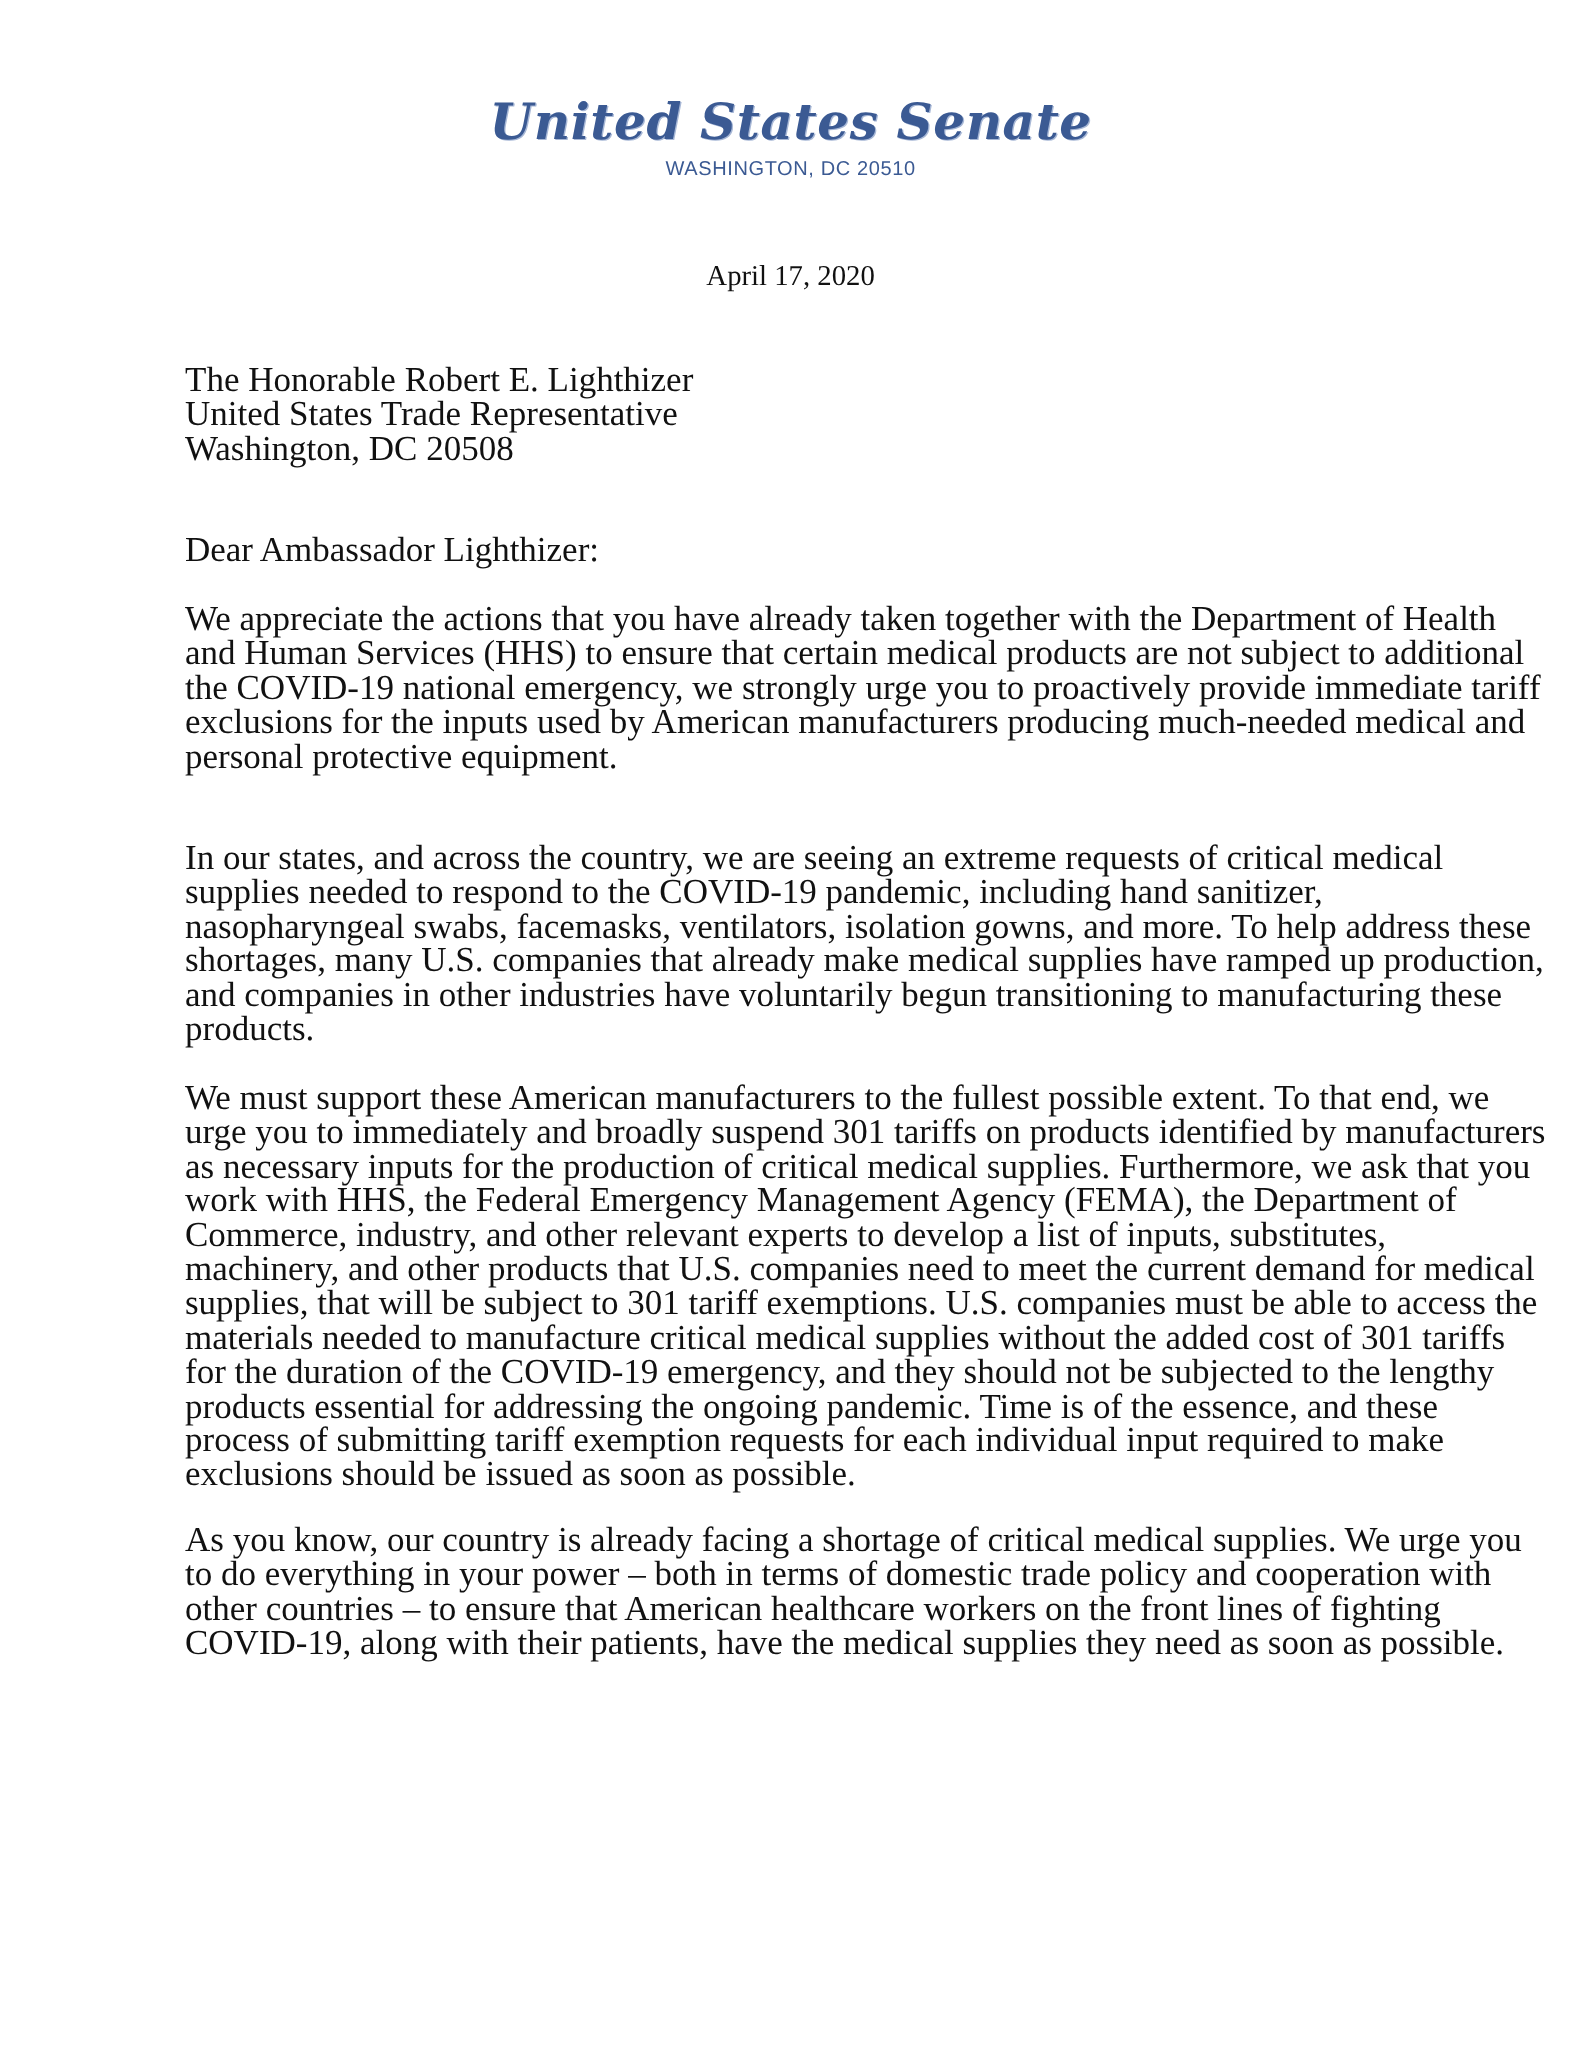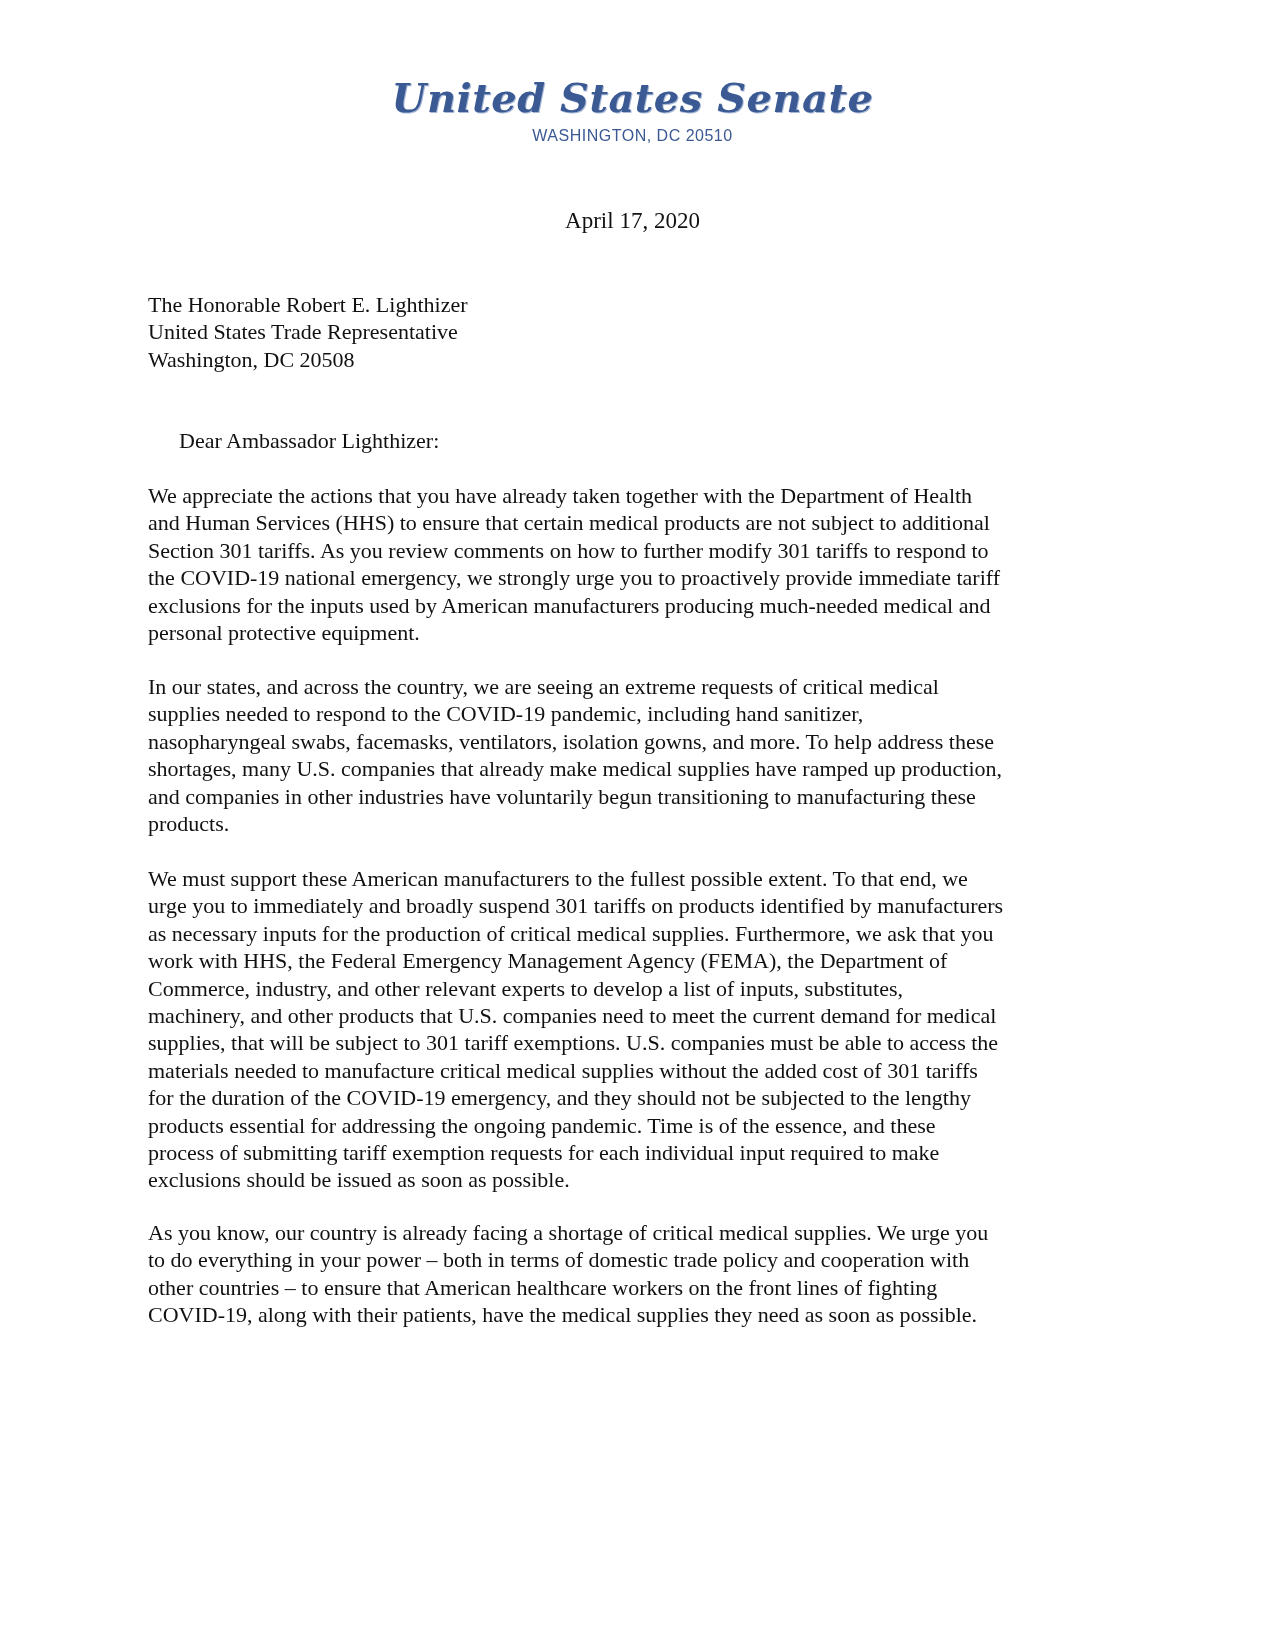--- a/index.html
+++ b/index.html
@@ -13,21 +13,21 @@
   }
   .lh-sub {
     position: absolute; top: 127px; left: 0; width: 1265px; text-align: center;
     font-family: "Liberation Sans", sans-serif; font-size: 16px; color: #3b5a93; letter-spacing: 0.5px;
   }
   .date {
     position: absolute; top: 208px; left: 0; width: 1265px; text-align: center;
     font-family: "Liberation Serif", serif; font-size: 23px; color: #111;
   }
   .block { position: absolute; left: 148px; width: 1000px;
-    font-family: "Liberation Serif", serif; font-size: 22px; color: #111; }
+    font-family: "Liberation Serif", serif; font-size: 28px; color: #111; }
   .line { height: 27.4px; line-height: 27.4px; white-space: nowrap; transform-origin: left center; }
   .addr { top: 291px; }
   .salutation { top: 427px; }
   .p1 { top: 482px; }
   .p2 { top: 673px; }
   .p3 { top: 865px; }
   .p4 { top: 1219px; }
 </style>
 </head>
 <body>
@@ -41,27 +41,26 @@
 
   <div class="date">April 17, 2020</div>
 
   <div class="block addr">
     <div class="line" style="display: block;">The Honorable Robert E. Lighthizer</div>
     <div class="line" style="display: block;">United States Trade Representative</div>
     <div class="line" style="display: block;">Washington, DC  20508</div>
   </div>
 
   <div class="block salutation">
-    <div class="line" style="display: block; margin-left: 31px;">Dear Ambassador Lighthizer:</div>
+    <div class="line" style="display: block;">Dear Ambassador Lighthizer:</div>
   </div>
 
   <div class="block p1">
     <div class="line fit" style="display: block;">We appreciate the actions that you have already taken together with the Department of Health</div>
     <div class="line fit" style="display: block;">and Human Services (HHS) to ensure that certain medical products are not subject to additional</div>
-    <div class="line fit" style="display: block;">Section 301 tariffs. As you review comments on how to further modify 301 tariffs to respond to</div>
     <div class="line fit" style="display: block;">the COVID-19 national emergency, we strongly urge you to proactively provide immediate tariff</div>
     <div class="line fit" style="display: block;">exclusions for the inputs used by American manufacturers producing much-needed medical and</div>
     <div class="line" style="display: block;">personal protective equipment.</div>
   </div>
 
   <div class="block p2">
     <div class="line fit" style="display: block;">In our states, and across the country, we are seeing an extreme requests of critical medical</div>
     <div class="line" style="display: block;">supplies needed to respond to the COVID-19 pandemic, including hand sanitizer,</div>
     <div class="line fit" style="display: block;">nasopharyngeal swabs, facemasks, ventilators, isolation gowns, and more. To help address these</div>
     <div class="line fit" style="display: block;">shortages, many U.S. companies that already make medical supplies have ramped up production,</div>

